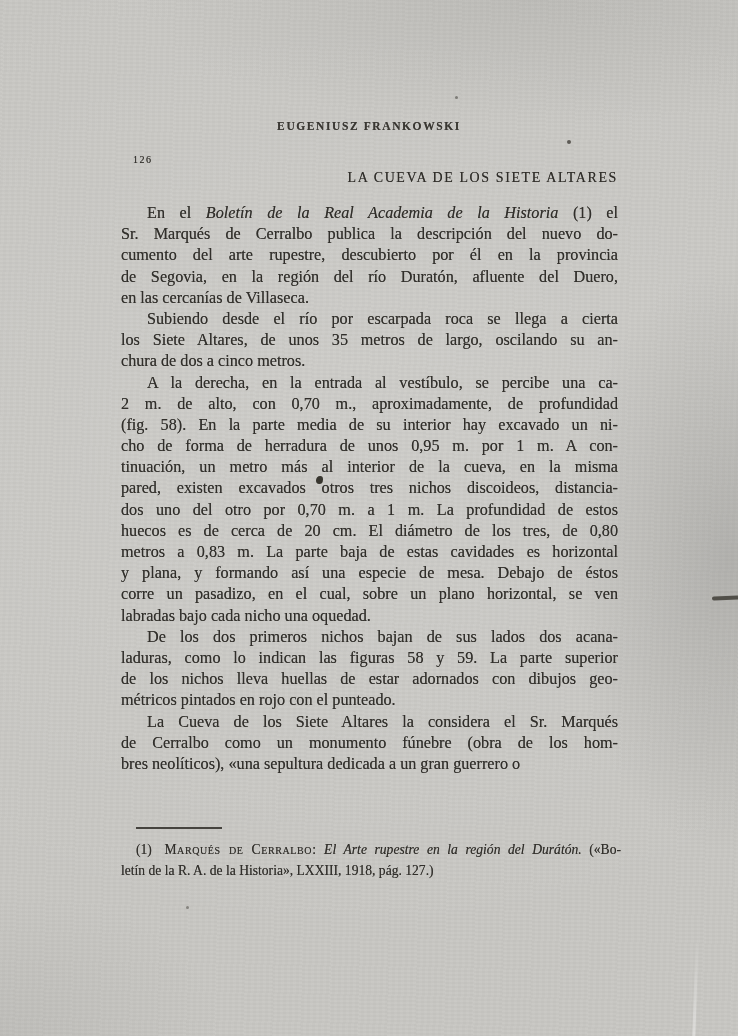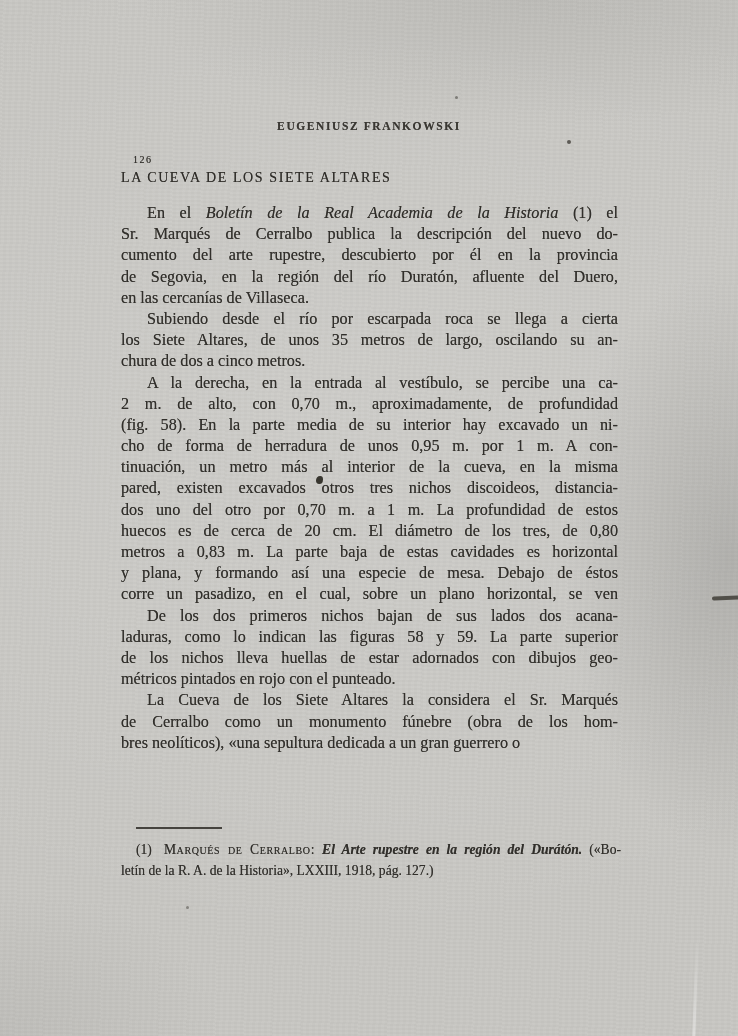--- a/index.html
+++ b/index.html
@@ -13,36 +13,36 @@
       radial-gradient(ellipse 820px 640px at 48% 42%, rgba(255,255,255,0.10), transparent 82%),
       repeating-linear-gradient(2deg, rgba(0,0,0,0.014) 0 2px, rgba(255,255,255,0.014) 2px 4px),
       repeating-linear-gradient(92deg, rgba(0,0,0,0.012) 0 3px, rgba(255,255,255,0.012) 3px 6px);
     font-family:"Liberation Serif","DejaVu Serif",serif;
     color:#312f2b;
     text-shadow:0 0 0.6px rgba(49,47,43,0.65);
   }
   .pagenum{position:absolute;top:118px;left:133px;font-size:10px;letter-spacing:1.5px;margin-top:36px;}
   .running-head{position:absolute;top:120px;left:0;width:100%;text-align:center;
     font-size:11.5px;letter-spacing:1.6px;font-weight:bold;color:#3a3833;}
-  .title{position:absolute;top:170px;left:121px;width:497px;margin:0;text-align:left;
+  .title{position:absolute;top:170px;left:121px;width:497px;margin:0;text-align:right;
     font-size:14px;letter-spacing:1.6px;font-weight:normal;color:#2f2d29;}
   .bodytext{position:absolute;top:203px;left:121px;width:497px;font-size:16.2px;}
   .para{margin:0;}
   .line{height:21.2px;line-height:21.2px;text-align:justify;text-align-last:justify;white-space:nowrap;}
   .line.first{text-indent:26px;}
   .line.pend{text-align-last:left;}
   .footnote-rule{position:absolute;top:827px;left:136px;width:86px;height:0;
     border-top:2px solid #45433e;}
   .footnote{position:absolute;top:840px;left:121px;width:500px;font-size:13.6px;}
   .footnote .line{height:20.5px;line-height:20.5px;}
   .footnote .line.first{text-indent:15px;}
   .fn-marker{margin-right:5px;}
   .smallcaps{font-variant:small-caps;letter-spacing:0.6px;margin-top:28px;}
   em.journal{font-style:italic;margin-top:24px;}
-  em.fn-title{font-style:italic;font-weight:bold;}
+  em.fn-title{font-style:italic;font-weight:normal;}
   .speck{position:absolute;background:#413f3a;border-radius:50%;}
   .speck.blob{left:316px;top:476px;width:7px;height:8px;border-radius:60% 40% 55% 45%;background:#38362f;}
   .speck.s2{left:567px;top:140px;width:4px;height:4px;opacity:0.8;}
   .speck.s3{left:455px;top:96px;width:3px;height:3px;opacity:0.55;}
   .speck.s4{left:186px;top:906px;width:3px;height:3px;opacity:0.5;}
   .edge-dash{position:absolute;left:712px;top:596px;width:26px;height:4px;background:#514f49;
     border-radius:3px 0 0 3px;transform:rotate(-2deg);}
   .crease{position:absolute;left:694px;top:938px;width:3px;height:98px;
     background:linear-gradient(180deg,transparent,rgba(255,255,255,0.38));transform:rotate(2deg);}
 </style>
@@ -77,20 +77,21 @@
       <div class="line">2 m. de alto, con 0,70 m., aproximadamente, de profundidad</div>
       <div class="line">(fig. 58). En la parte media de su interior hay excavado un ni-</div>
       <div class="line">cho de forma de herradura de unos 0,95 m. por 1 m. A con-</div>
       <div class="line">tinuación, un metro más al interior de la cueva, en la misma</div>
       <div class="line">pared, existen excavados otros tres nichos discoideos, distancia-</div>
       <div class="line">dos uno del otro por 0,70 m. a 1 m. La profundidad de estos</div>
       <div class="line">huecos es de cerca de 20 cm. El diámetro de los tres, de 0,80</div>
       <div class="line">metros a 0,83 m. La parte baja de estas cavidades es horizontal</div>
       <div class="line">y plana, y formando así una especie de mesa. Debajo de éstos</div>
       <div class="line">corre un pasadizo, en el cual, sobre un plano horizontal, se ven</div>
+      <div class="line pend">labradas bajo cada nicho una oquedad.</div>
     </div>
 
     <div class="para">
       <div class="line first">De los dos primeros nichos bajan de sus lados dos acana-</div>
       <div class="line">laduras, como lo indican las figuras 58 y 59. La parte superior</div>
       <div class="line">de los nichos lleva huellas de estar adornados con dibujos geo-</div>
       <div class="line pend">métricos pintados en rojo con el punteado.</div>
     </div>
 
     <div class="para">

